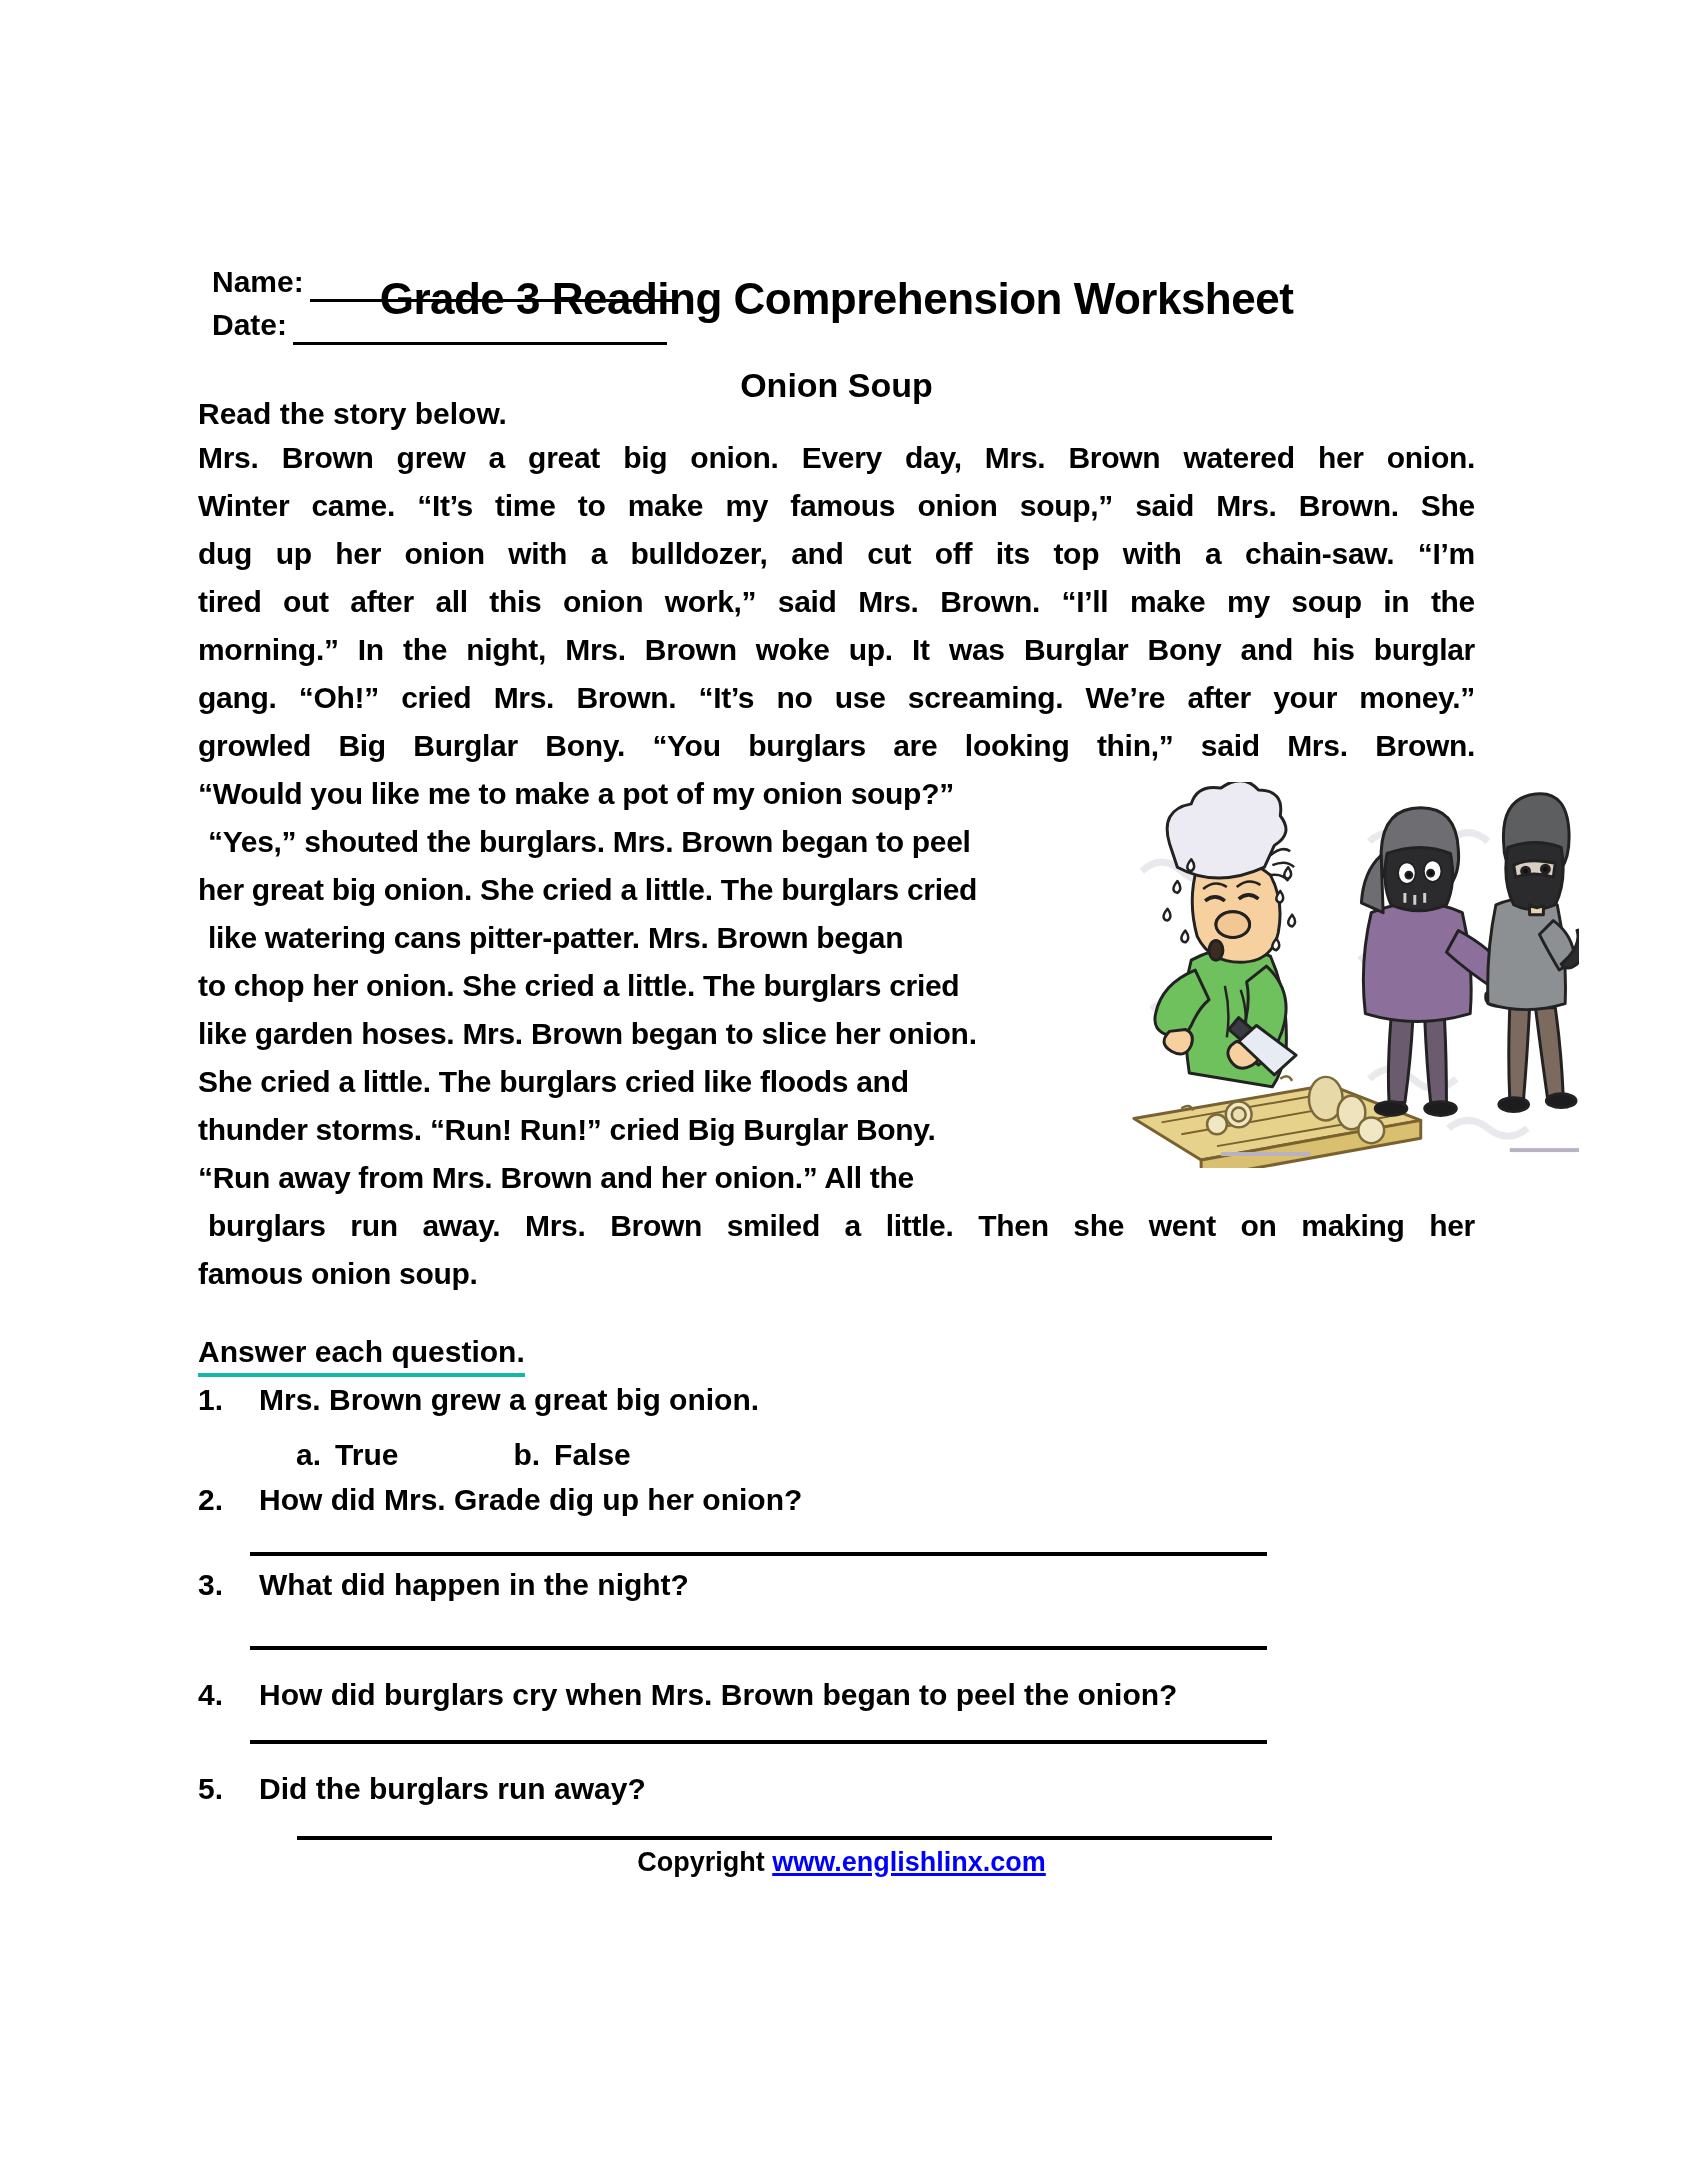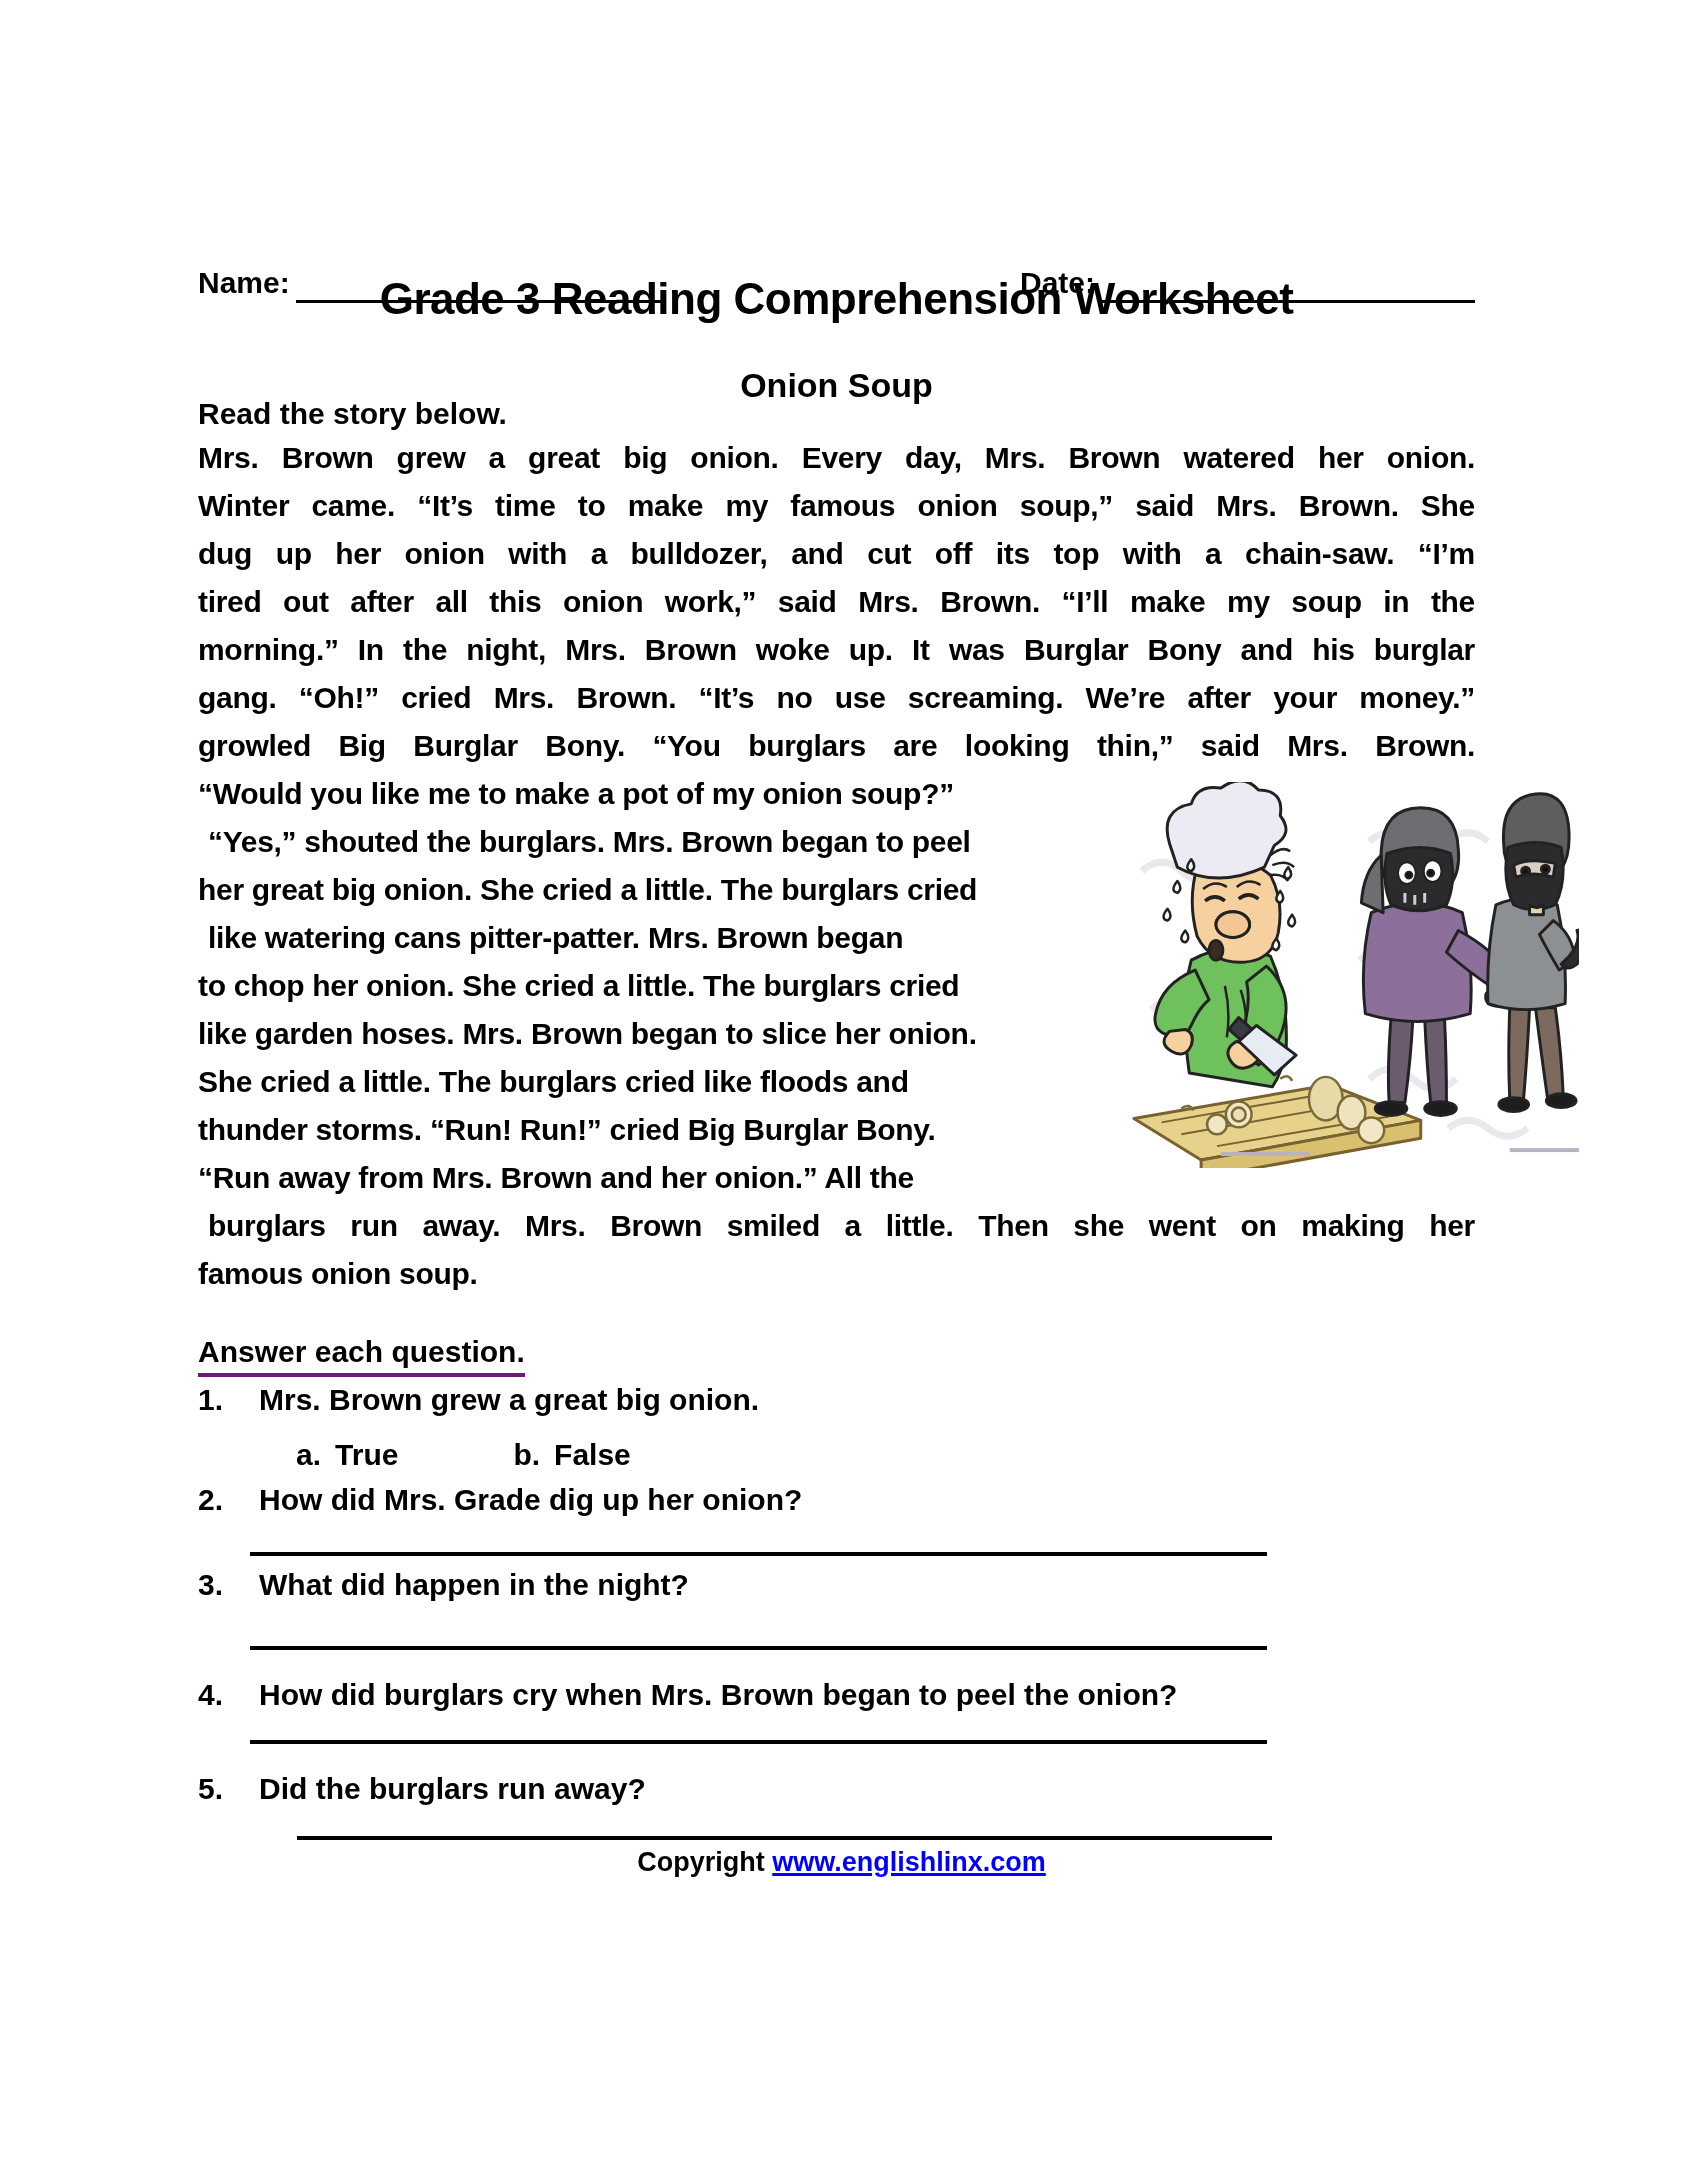--- a/index.html
+++ b/index.html
@@ -5,40 +5,40 @@
   html,body{margin:0;padding:0;}
   body{
     width:1683px;height:2178px;position:relative;overflow:hidden;
     background:#ffffff;color:#000000;
     font-family:"Liberation Sans","DejaVu Sans",sans-serif;
     font-weight:700;
     -webkit-font-smoothing:antialiased;
   }
   .abs{position:absolute;}
   
-  #header-row{top:259px;left:198px;width:1277px;display:flex;justify-content:space-between;height:46px;}
+  #header-row{top:259px;left:212px;width:1277px;display:flex;height:46px;flex-direction:column;}
   .hdr-group{display:flex;align-items:flex-end;height:44px;}
   .hdr-label{font-size:30px;line-height:40px;}
   .blank-line{display:inline-block;border-bottom:3px solid #000;height:40px;margin-left:6px;}
   #name-line{width:368px;}
   #date-line{width:374px;}
   
   #title{top:273px;left:198px;width:1277px;text-align:center;font-size:44px;line-height:51px;letter-spacing:-0.5px;}
   #subtitle{top:337px;left:198px;width:1277px;text-align:center;font-size:34px;line-height:40px;margin-top:28px;}
   #instructions{top:396px;left:198px;font-size:30px;line-height:36px;}
   
   #story{top:434px;left:198px;width:1277px;font-size:30px;letter-spacing:-0.3px;}
   .story-line{height:48px;line-height:48px;overflow:hidden;text-align:left;white-space:normal;}
   .story-line.j{text-align:justify;text-align-last:justify;}
   .story-line.ind{padding-left:10px;}
   
   #illustration{top:782px;left:1122px;width:457px;height:386px;}
   
   #answer-heading-wrap{top:1334px;left:198px;font-size:30px;line-height:36px;}
-  #answer-heading-wrap span{display:inline-block;border-bottom:4px solid #701a75;padding-bottom:3px;}
+  #answer-heading-wrap span{display:inline-block;border-bottom:4px solid #14b8a6;padding-bottom:3px;}
   .q-row{left:198px;width:1277px;font-size:30px;line-height:40px;height:40px;display:flex;}
   .q-num{display:inline-block;width:61px;flex:none;}
   #q1{top:1380px;}
   #q1-options{top:1435px;left:198px;font-size:30px;line-height:40px;display:flex;}
   .opt-a{margin-left:98px;}
   .opt-b{margin-left:115px;}
   .opt-label{margin-right:14px;}
   #q2{top:1480px;}
   #q3{top:1565px;}
   #q4{top:1675px;}

